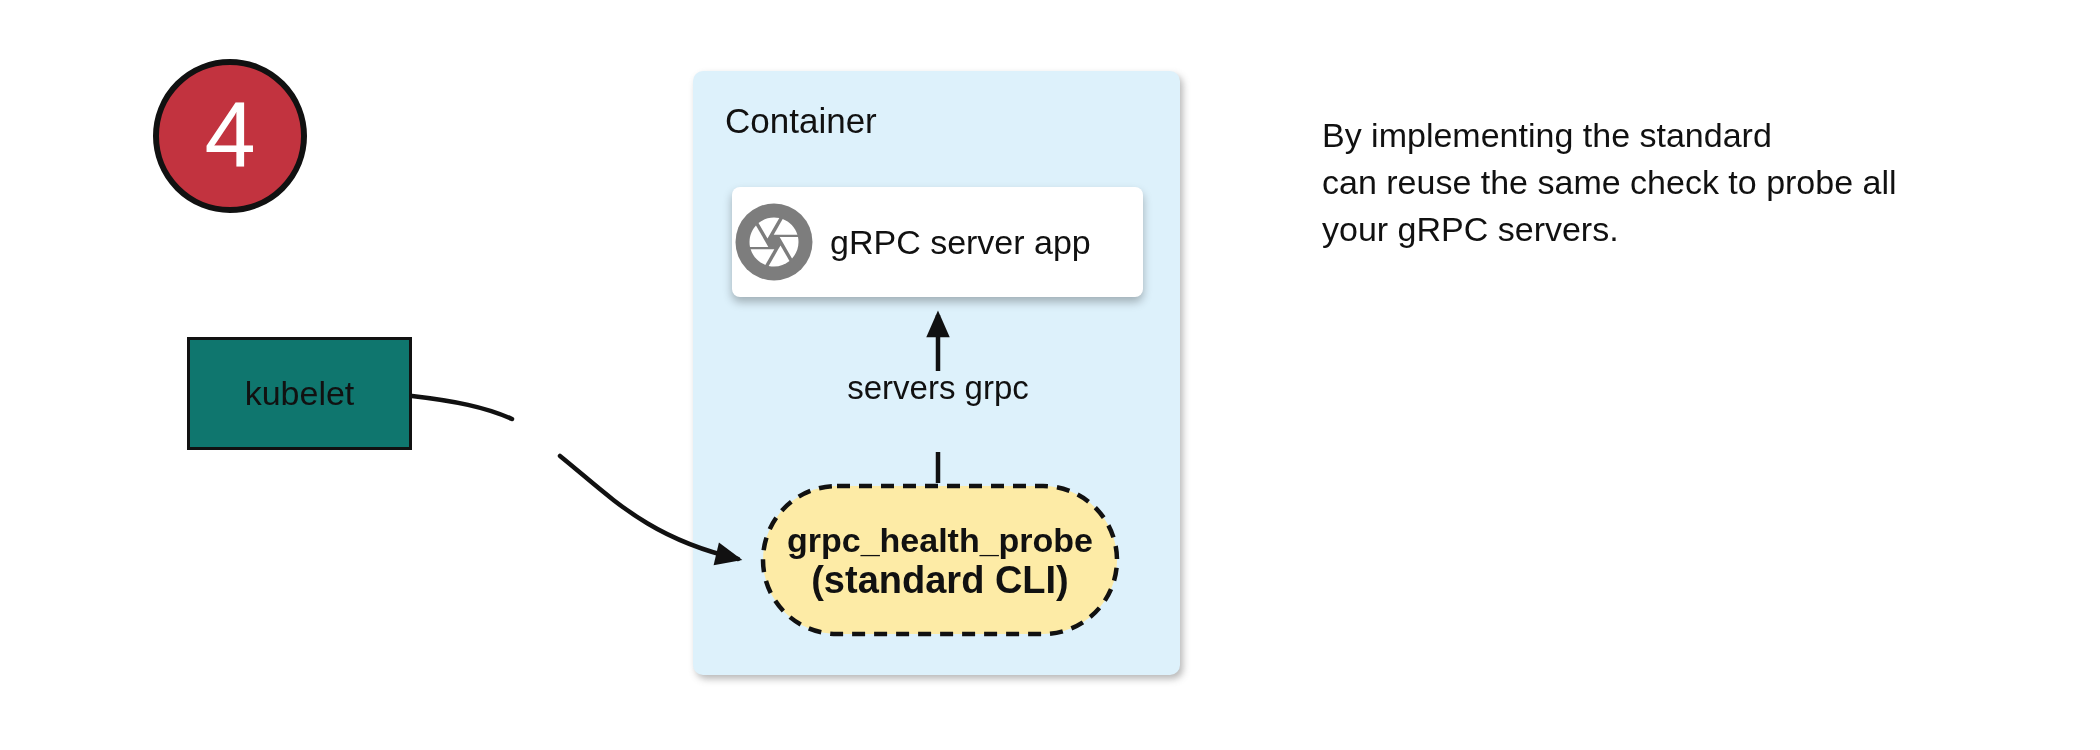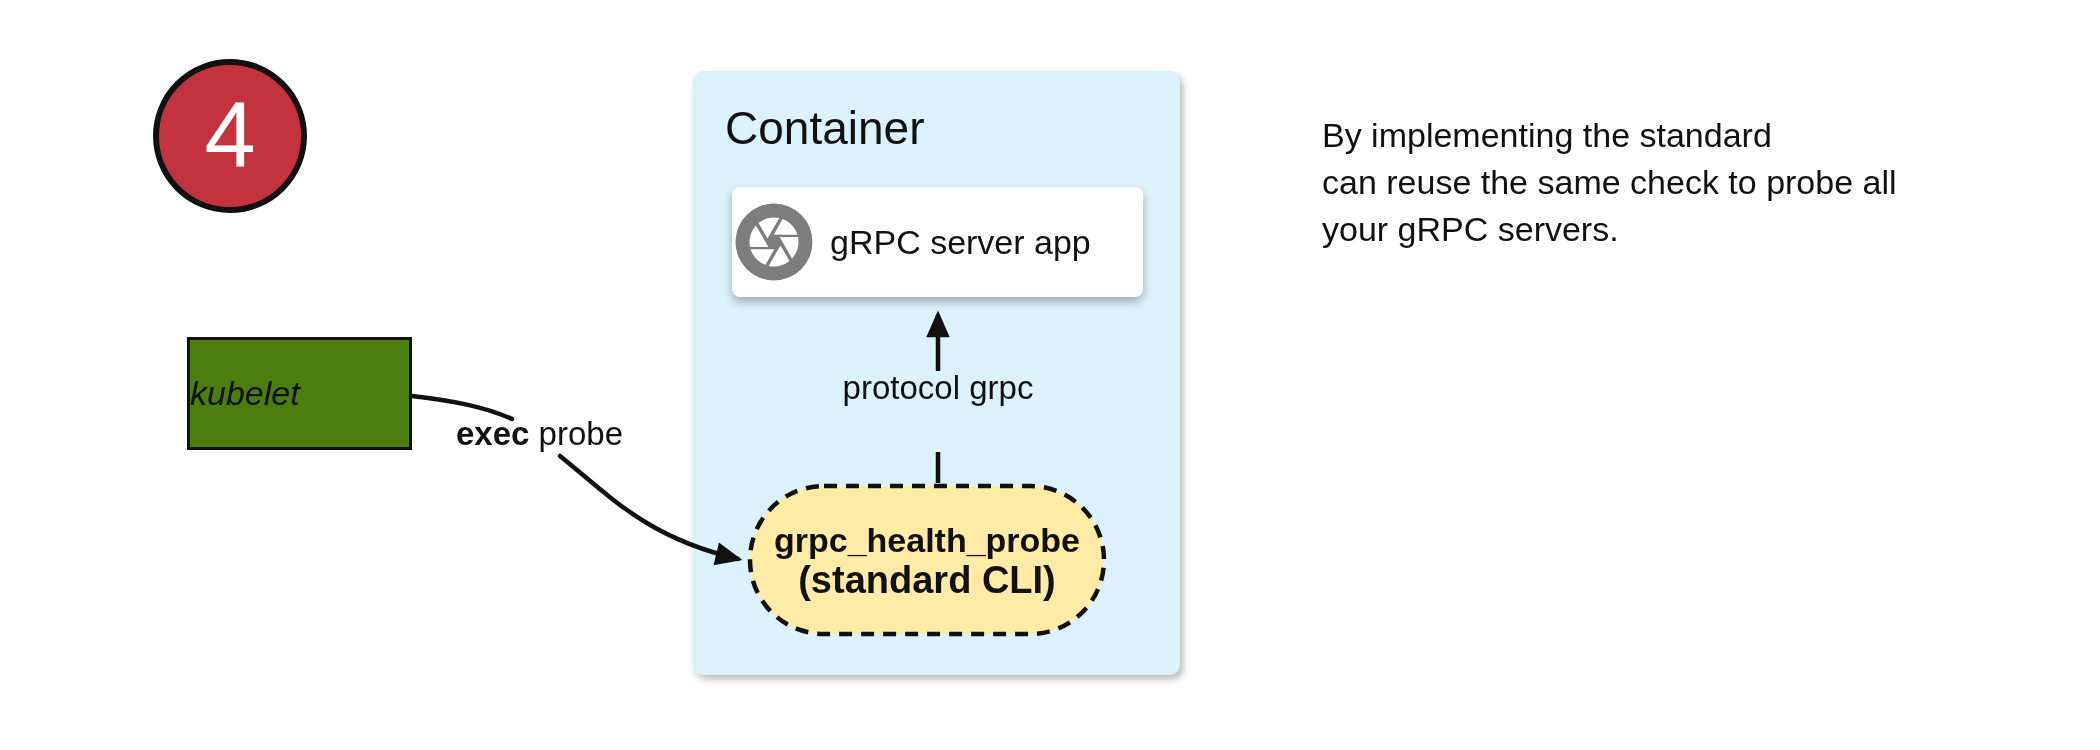--- a/index.html
+++ b/index.html
@@ -27,40 +27,39 @@
     color: #ffffff;
     font-size: 92px;
     line-height: 1;
     transform: translateY(-2px);
   }
   
   .kubelet {
     position: absolute;
     left: 187px; top: 337px;
     width: 225px; height: 113px;
-    background: #4d7c0f;
+    background: #0f766e;
     border: 3px solid #111111;
     box-sizing: border-box;
-    display: flex; align-items: center; justify-content: flex-start;
+    display: flex; align-items: center; justify-content: center;
     font-size: 34px;
-    font-style: italic;
   }
   
   .container-box {
     position: absolute;
     left: 693px; top: 71px;
     width: 487px; height: 604px;
     background: #DDF1FB;
     border-radius: 10px;
     box-shadow: 3px 4px 7px rgba(100,100,100,0.45);
   }
   .container-title {
     position: absolute;
     left: 32px; top: 30px;
-    font-size: 46px;
+    font-size: 35px;
   }
   
   .server-box {
     position: absolute;
     left: 39px; top: 116px;
     width: 411px; height: 110px;
     background: #ffffff;
     border-radius: 8px;
     box-shadow: 0 5px 10px rgba(0,0,0,0.28);
     display: flex; align-items: center;
@@ -74,21 +73,21 @@
     left: 245px; top: 297px;
     transform: translateX(-50%);
     text-align: center;
     font-size: 33px;
     line-height: 40px;
     white-space: nowrap;
   }
   
   .probe-box {
     position: absolute;
-    left: 54px; top: 412px;
+    left: 67px; top: 412px;
     width: 360px; height: 154px;
   }
   .probe-box svg.pill { position: absolute; left: 0; top: 0; }
   .probe-text {
     position: absolute; inset: 0;
     display: flex; flex-direction: column;
     align-items: center; justify-content: center;
     line-height: 40px;
   }
   .probe-title { font-weight: bold; font-size: 34px; }
@@ -121,44 +120,41 @@
 <div class="canvas">
 
   <div class="badge">
     <span>4</span>
   </div>
 
   <div class="kubelet">
     <span>kubelet</span>
   </div>
 
-  <div class="exec-label">
-    <b>exec</b><span> probe</span>
-  </div>
 
   <div class="container-box">
     <div class="container-title">Container</div>
 
     <div class="server-box">
       <svg width="84" height="84" viewBox="0 0 24 24">
         <circle cx="12" cy="12" r="11" fill="#7D7D7D"></circle>
         <g fill="#ffffff" transform="translate(12 12) scale(0.7) translate(-12 -12)">
           <path d="M9.4 10.5l4.77-8.26C13.47 2.09 12.75 2 12 2c-2.4 0-4.6.85-6.32 2.25l3.66 6.35.06-.1z"></path>
           <path d="M21.54 9c-.92-2.92-3.15-5.26-6-6.34L11.88 9h9.66z"></path>
           <path d="M21.8 10h-7.49l.29.5 4.76 8.25C21 16.97 22 14.61 22 12c0-.69-.07-1.35-.2-2z"></path>
           <path d="M8.54 12l-3.9-6.75C3.01 7.03 2 9.39 2 12c0 .69.07 1.35.2 2h7.49l-1.15-2z"></path>
           <path d="M2.46 15c.92 2.92 3.15 5.26 6 6.34L12.12 15H2.46z"></path>
           <path d="M13.73 15l-3.9 6.76c.7.15 1.42.24 2.17.24 2.4 0 4.6-.85 6.32-2.25l-3.66-6.35-.93 1.6z"></path>
         </g>
       </svg>
       <span class="label">gRPC server app</span>
     </div>
 
     <div class="protocol-label">
-      <div>protocol grpc</div>
+      <div>servers grpc</div>
     </div>
 
     <div class="probe-box">
       <svg class="pill" width="360" height="154" viewBox="0 0 360 154">
         <rect x="3" y="3" width="354" height="148" rx="74" ry="74" fill="#FDEBA6" stroke="#111111" stroke-width="4.5" stroke-dasharray="13 9"></rect>
       </svg>
       <div class="probe-text">
         <div class="probe-title">grpc_health_probe</div>
         <div class="probe-sub">(standard CLI)</div>
       </div>

